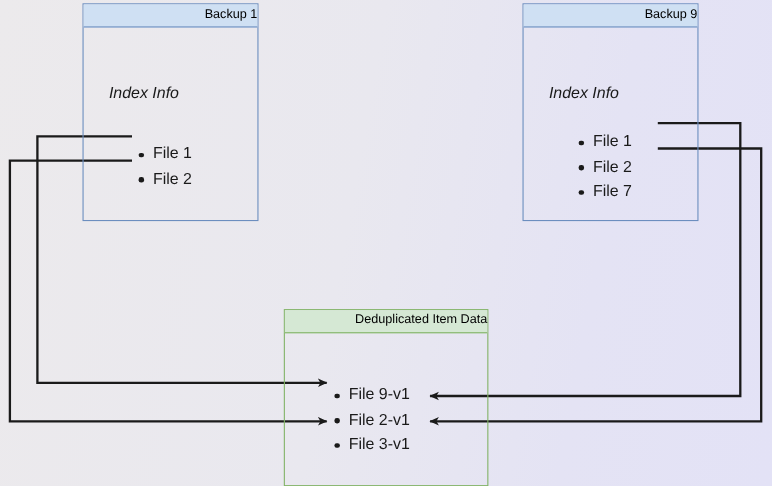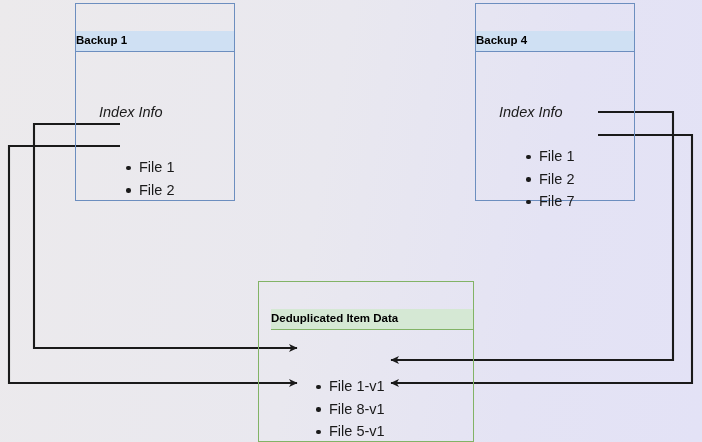--- a/index.html
+++ b/index.html
@@ -28,28 +28,27 @@
     height: 442px;
   }
   .box {
     position: absolute;
     box-sizing: border-box;
   }
   .box-header {
     box-sizing: border-box;
     width: 100%;
     text-align: center;
-    font-weight: bold;
+    font-weight: normal;
     font-size: 11.5px;
     color: #000;
     line-height: 1;
     display: flex;
     align-items: center;
-    justify-content: flex-start;
-    margin-top: 27px;
+    justify-content: flex-end;
   }
   .box-body {
     box-sizing: border-box;
     width: 100%;
     position: relative;
   }
 
   
   .backup-box {
     border: 1.5px solid #6c8ebf;
@@ -147,50 +146,50 @@
         </li>
         <li>
           <span>File 2</span>
         </li>
       </ul>
     </div>
   </div>
 
   <div class="box backup-box" style="left:475px; top:3px; width:160px; height:198px;">
     <div class="box-header">
-      <span>Backup 4</span>
+      <span>Backup 9</span>
     </div>
     <div class="box-body" style="height:175px;">
       <span class="index-label" style="left:23px; top:52px;">Index Info</span>
       <ul class="file-list" style="left:50px; top:93px;">
         <li>
           <span>File 1</span>
         </li>
         <li>
           <span>File 2</span>
         </li>
         <li>
           <span>File 7</span>
         </li>
       </ul>
     </div>
   </div>
 
-  <div class="box dedup-box" style="left:258px; top:281px; width:216px; height:161px;padding-left:12px;">
+  <div class="box dedup-box" style="left:258px; top:281px; width:186px; height:161px;">
     <div class="box-header">
       <span>Deduplicated Item Data</span>
     </div>
     <div class="box-body" style="height:138px;">
       <ul class="file-list" style="left:45px; top:45px;">
         <li>
-          <span>File 1-v1</span>
+          <span>File 9-v1</span>
         </li>
         <li>
-          <span>File 8-v1</span>
+          <span>File 2-v1</span>
         </li>
         <li>
-          <span>File 5-v1</span>
+          <span>File 3-v1</span>
         </li>
       </ul>
     </div>
   </div>
 
 </div>
 
 </body></html>

